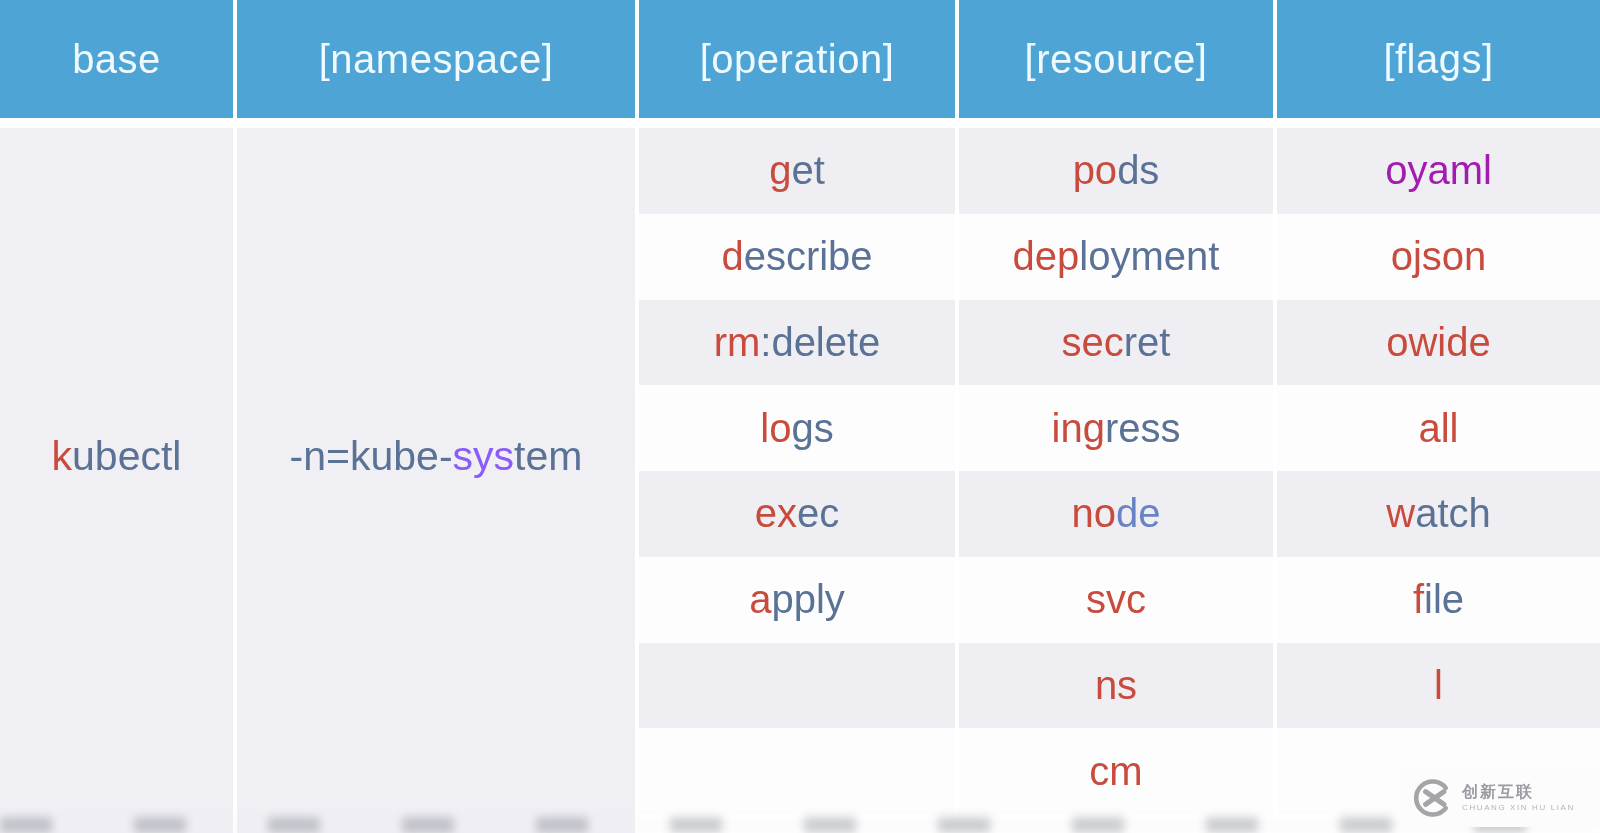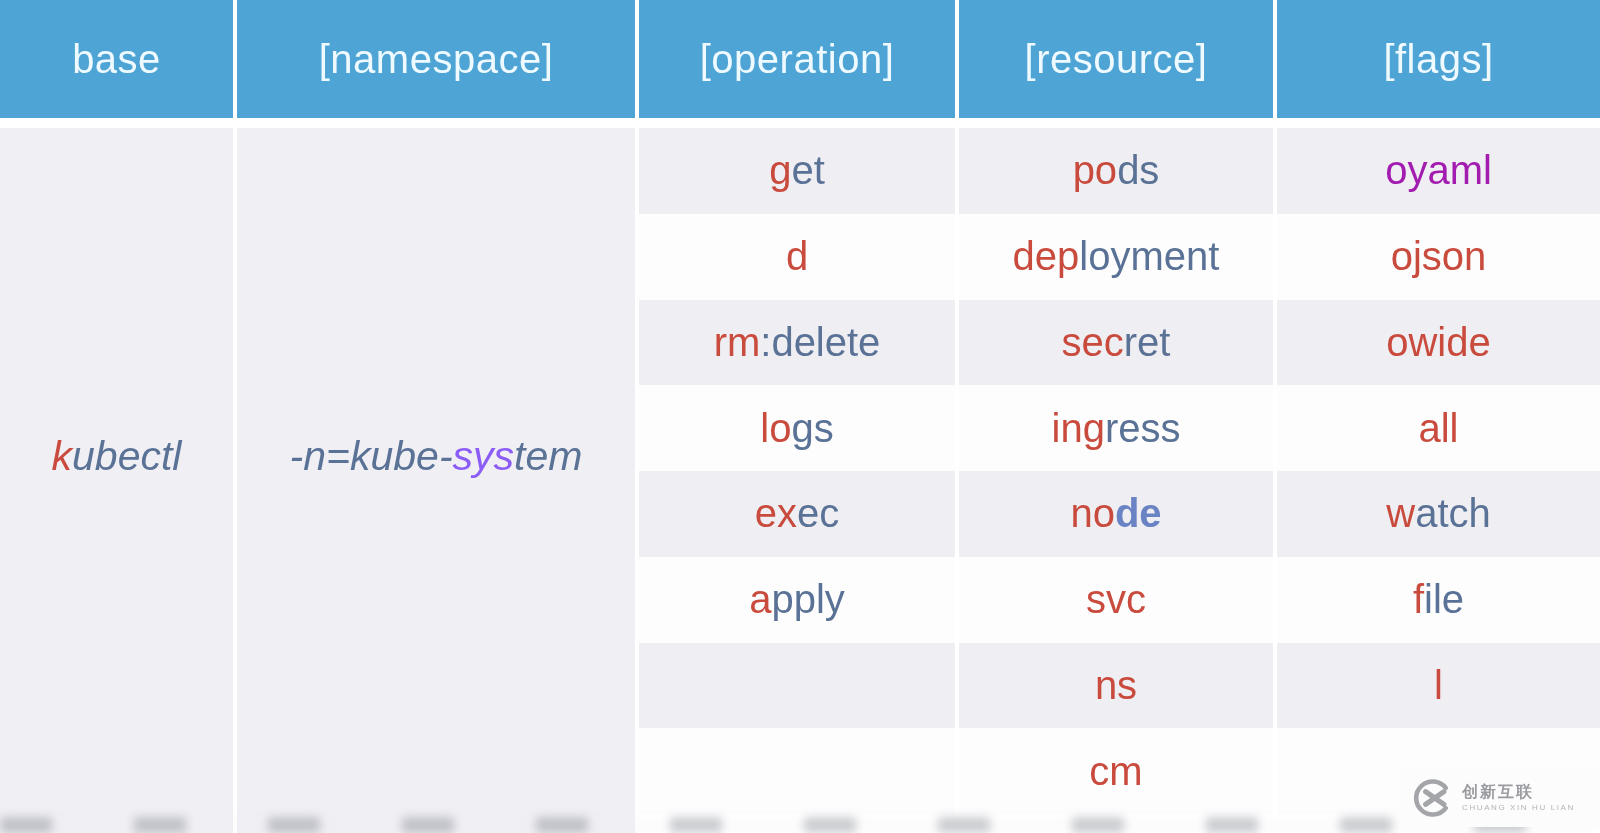--- a/index.html
+++ b/index.html
@@ -17,21 +17,21 @@
     display:flex;align-items:center;justify-content:center;
     font-size:40px;letter-spacing:.5px;
   }
   
   .body{
     position:absolute;top:128px;left:0;width:1600px;height:705px;
     display:grid;grid-template-columns:233px 398px 316px 314px 323px;column-gap:4px;
   }
   .side-col{
     background:var(--side-gray,#f0eff4);
-    display:flex;align-items:flex-start;justify-content:center;font-style:italic;
+    display:flex;align-items:flex-start;justify-content:center;
   }
   .side-col .side-text{
     margin-top:305px;font-size:41px;white-space:nowrap;
   }
   .rows-col{display:grid;grid-template-rows:repeat(8,85.75px);}
   .cell{
     display:flex;align-items:center;justify-content:center;
     font-size:40px;white-space:nowrap;
   }
   .cell.odd{background:var(--row-gray,#efeef2);}
@@ -74,20 +74,21 @@
     <div class="side-col">
       <div class="side-text"><span style="color: rgb(90, 114, 150);">-n=kube-</span><span style="color: #8b5cf6;">sys</span><span style="color: rgb(90, 114, 150); text-align: right;">tem</span></div>
     </div>
     <div class="rows-col">
         <div class="cell odd">
           <span style="color: rgb(201, 75, 61);">g</span>
           <span style="color: rgb(90, 114, 150);">et</span>
         </div>
         <div class="cell even">
           <span style="color: rgb(201, 75, 61);">d</span>
+          <span style="color: rgb(90, 114, 150);">escribe</span>
         </div>
         <div class="cell odd">
           <span style="color: rgb(201, 75, 61);">rm</span>
           <span style="color: rgb(90, 114, 150);">:delete</span>
         </div>
         <div class="cell even">
           <span style="color: rgb(201, 75, 61);">lo</span>
           <span style="color: rgb(90, 114, 150);">gs</span>
         </div>
         <div class="cell odd">
@@ -113,21 +114,21 @@
         <div class="cell odd">
           <span style="color: rgb(201, 75, 61);">sec</span>
           <span style="color: rgb(90, 114, 150);">ret</span>
         </div>
         <div class="cell even">
           <span style="color: rgb(201, 75, 61);">ing</span>
           <span style="color: rgb(90, 114, 150);">ress</span>
         </div>
         <div class="cell odd">
           <span style="color: rgb(201, 75, 61);">no</span>
-          <span style="color: rgb(106, 131, 196); font-weight: bold;">de</span>
+          <span style="color: rgb(106, 131, 196);">de</span>
         </div>
         <div class="cell even">
           <span style="color: rgb(201, 75, 61);">svc</span>
         </div>
         <div class="cell odd">
           <span style="color: rgb(201, 75, 61);">ns</span>
         </div>
         <div class="cell even">
           <span style="color: rgb(201, 75, 61);">cm</span>
         </div>

